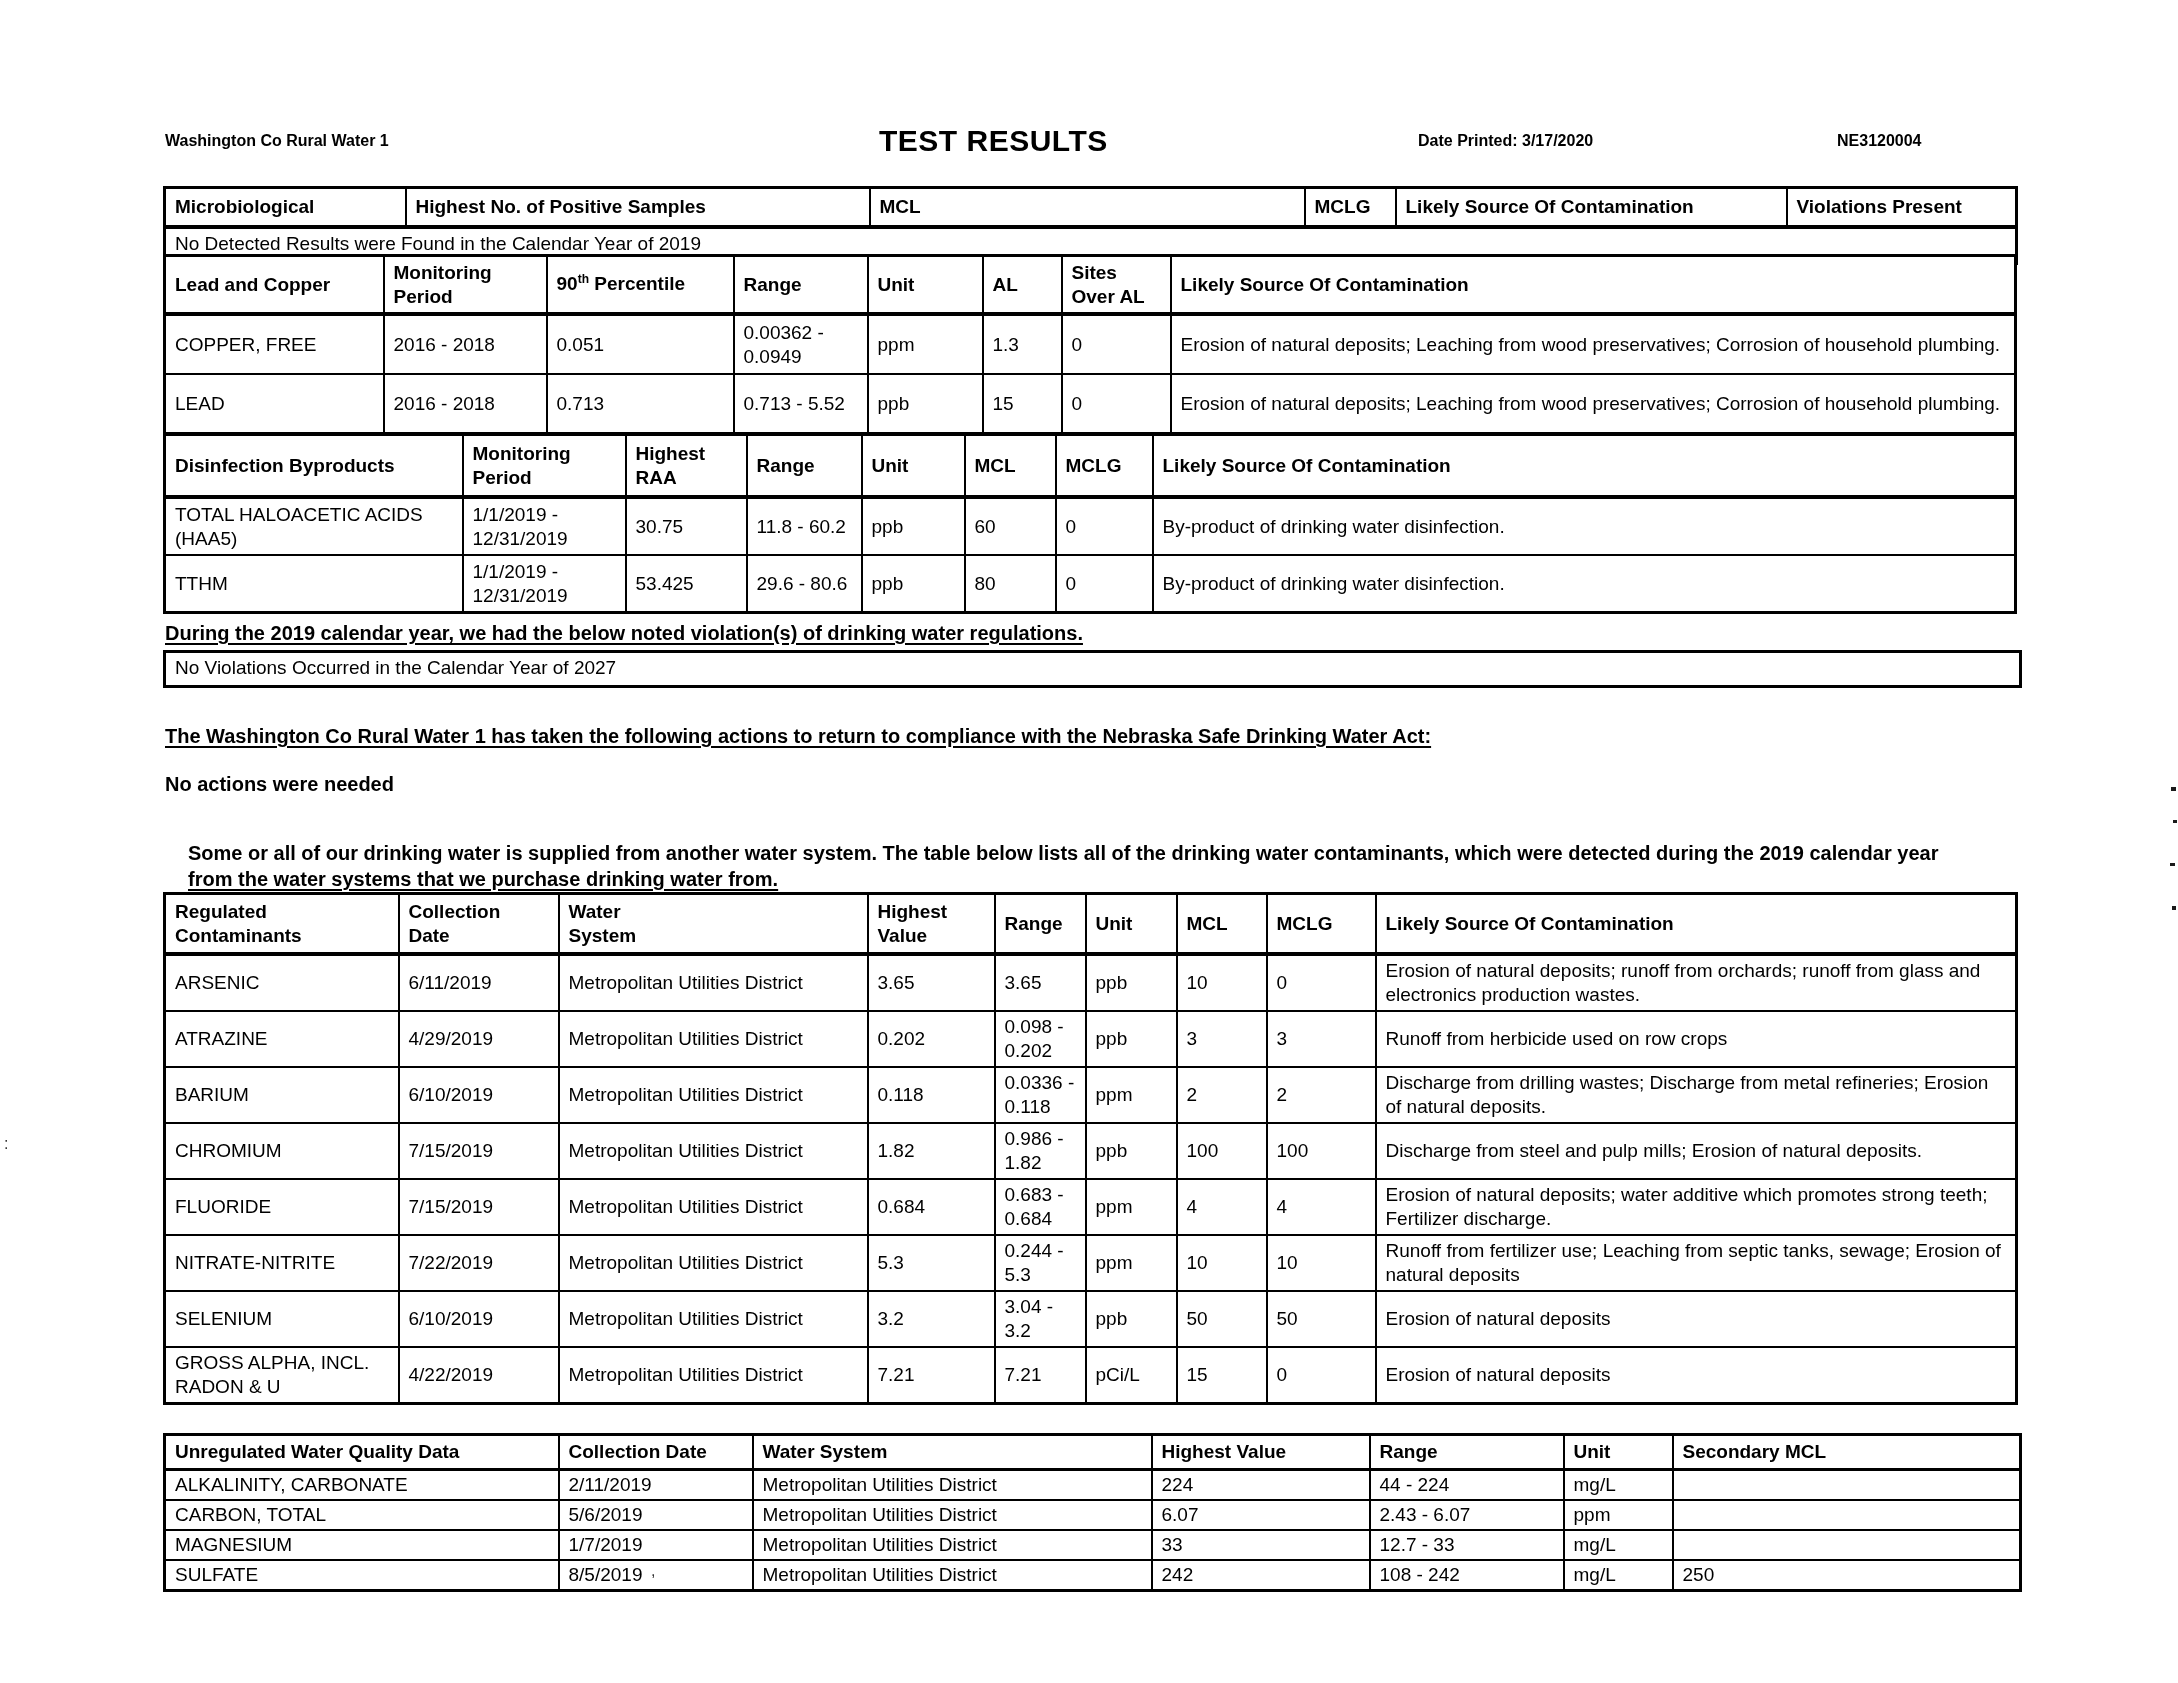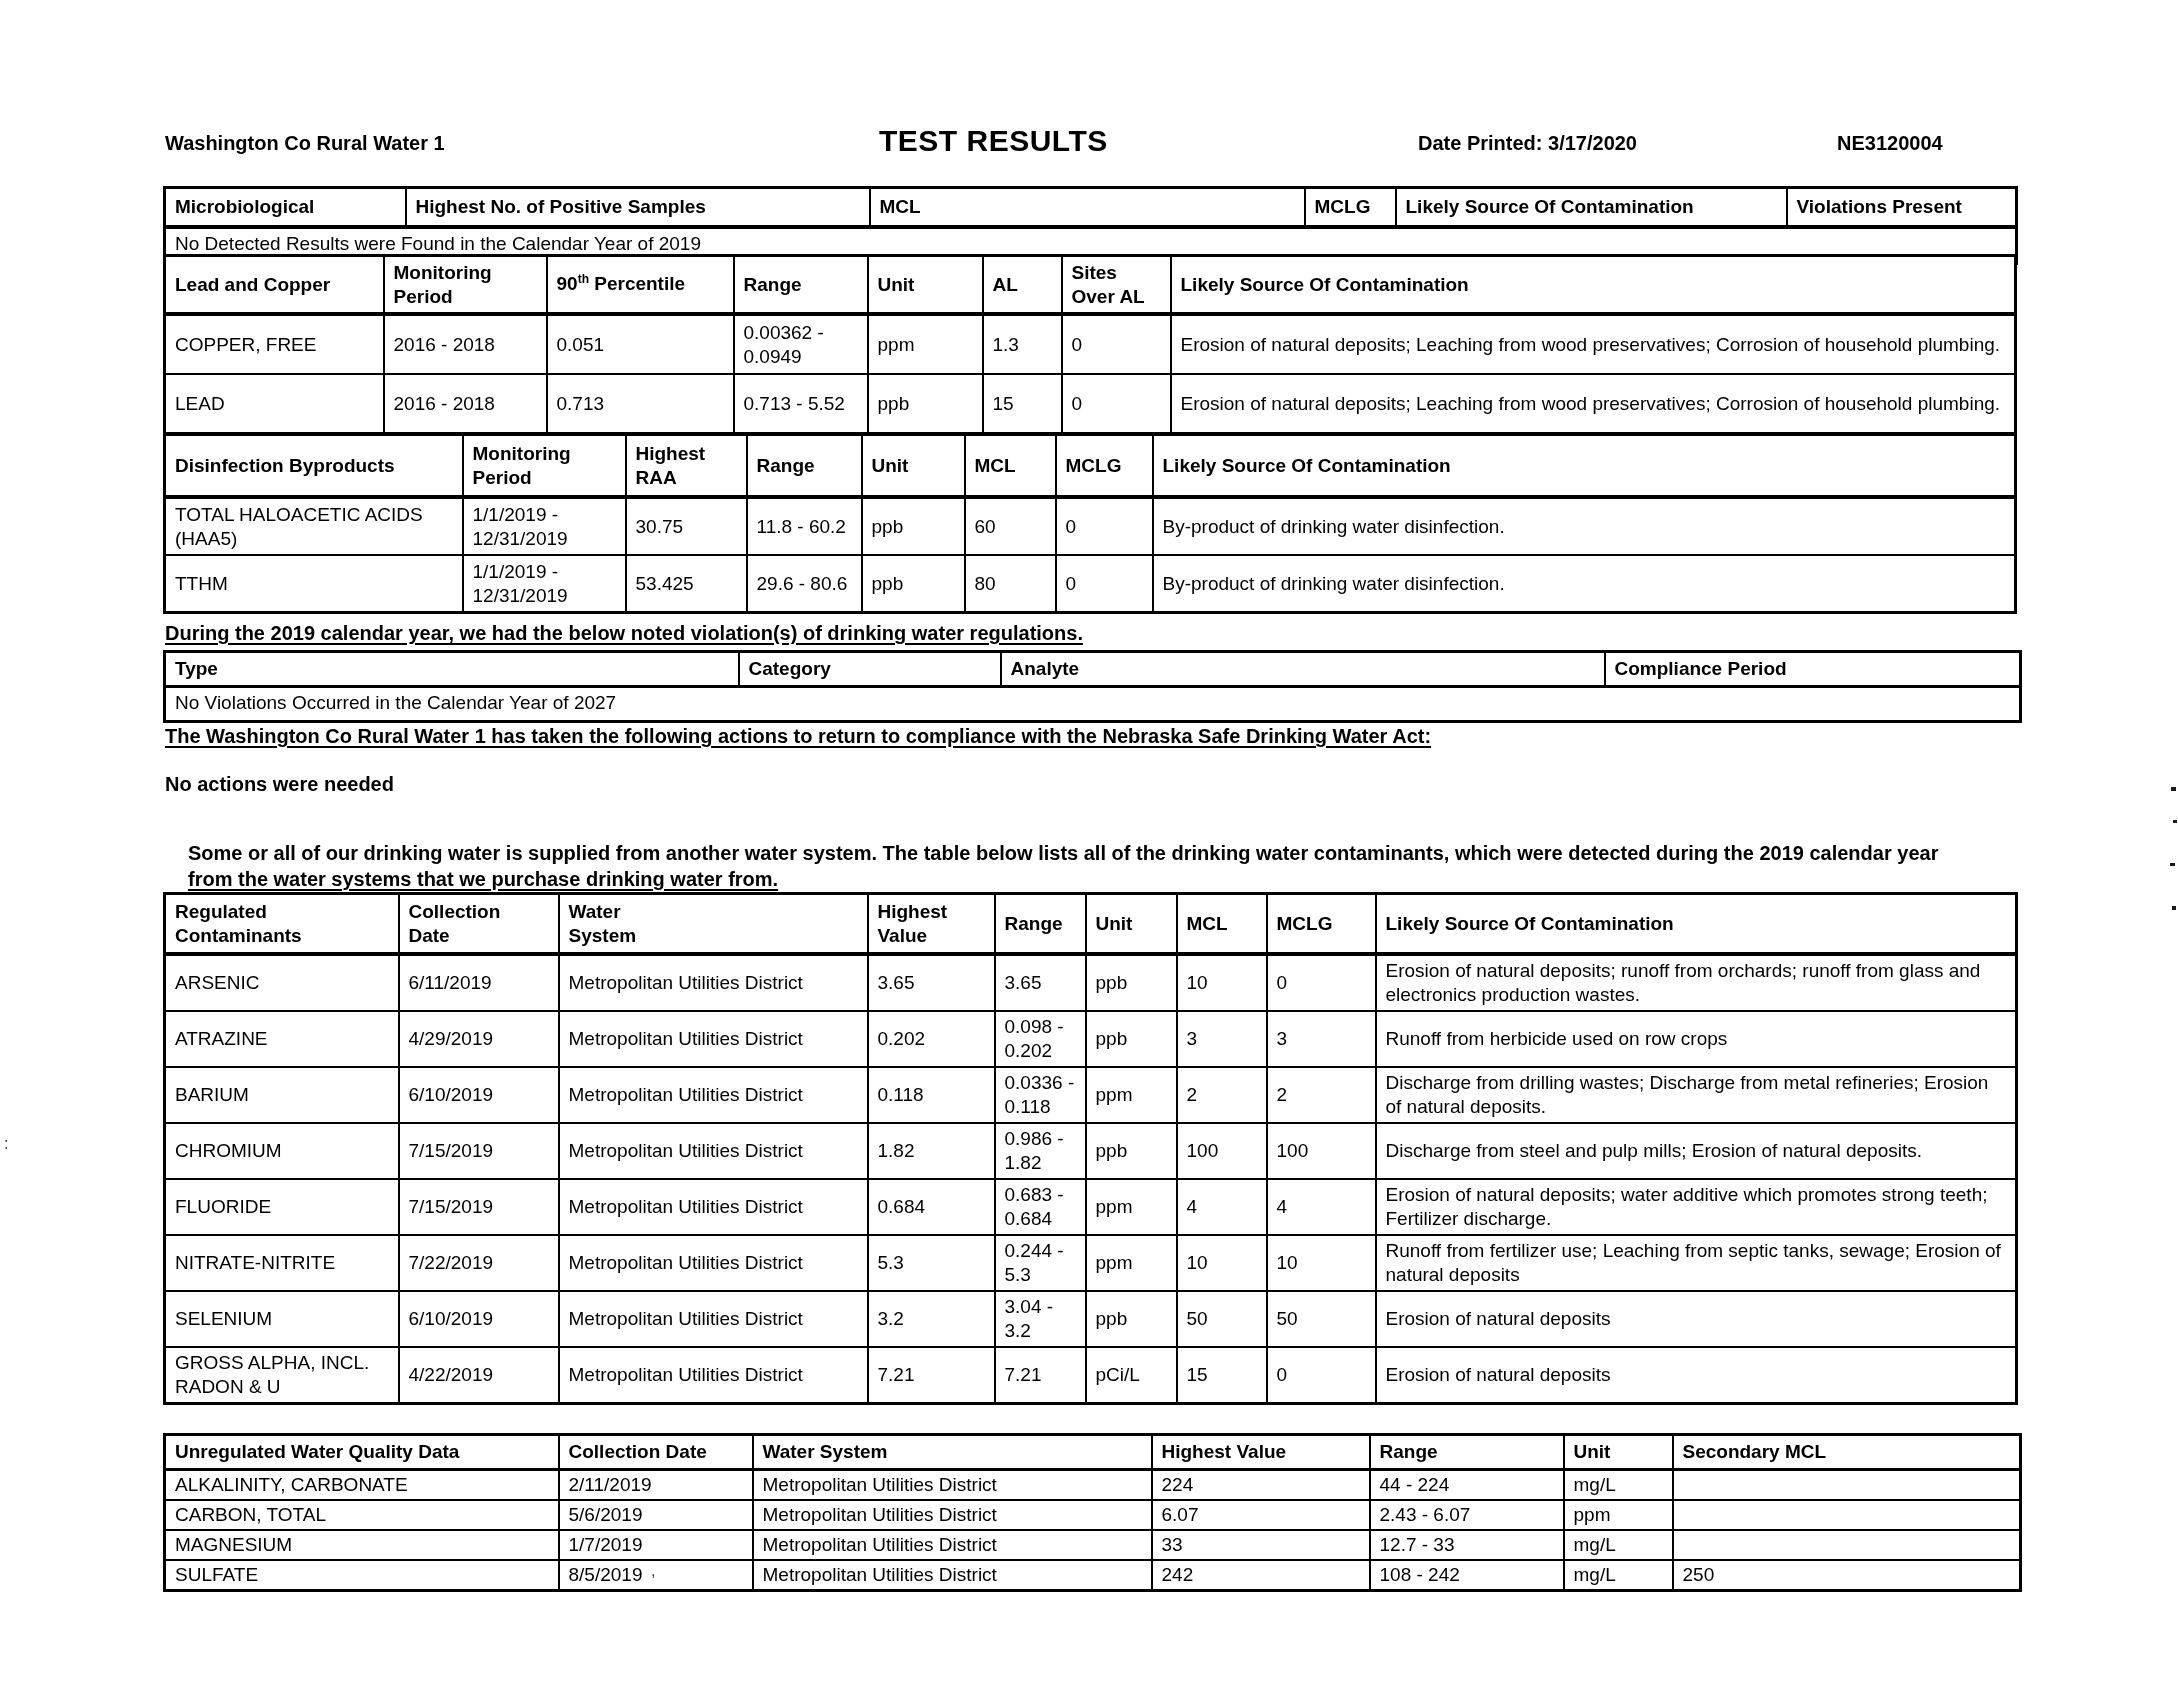--- a/index.html
+++ b/index.html
@@ -1,19 +1,19 @@
 <!DOCTYPE html>
 <html><head>
 <meta charset="utf-8">
 <style>
   html,body{margin:0;padding:0;background:#ffffff;}
   body{width:2178px;height:1683px;position:relative;font-family:"Liberation Sans",sans-serif;color:#000;}
   .page{position:absolute;inset:0;background:#fff;}
 
-  .hdr-item{position:absolute;font-weight:bold;font-size:20px;white-space:nowrap;}
+  .hdr-item{position:absolute;font-weight:bold;font-size:16px;white-space:nowrap;}
   .doc-title{font-size:30px;letter-spacing:0.5px;}
 
   table{border-collapse:collapse;table-layout:fixed;position:absolute;background:#fff;}
   th,td{border:2px solid #000;padding:2px 9px;vertical-align:middle;text-align:left;
         font-size:19px;line-height:1.25;overflow:hidden;}
   th{font-weight:bold;white-space:pre-line;border-bottom:4px solid #000;}
   table{border:3px solid #000;}
   .note-cell{font-size:19px;padding:3px 9px;vertical-align:top;}
 
   .t-micro th{height:32px;}
@@ -169,26 +169,20 @@
 
   <div class="heading" style="left:165px;top:622px;">During the 2019 calendar year, we had the below noted violation(s) of drinking water regulations.</div>
   <table class="t-viol" style="left:163px;top:650px;width:1856px;">
     <colgroup>
         <col style="width:574px">
         <col style="width:262px">
         <col style="width:604px">
         <col style="width:416px">
       </colgroup>
     <tbody>
-        <tr>
-      <th>Type</th>
-      <th>Category</th>
-      <th>Analyte</th>
-      <th>Compliance Period</th>
-    </tr>
     <tr>
       <td class="note-cell" colspan="4">No Violations Occurred in the Calendar Year of 2027</td>
     </tr>
   </tbody>
     </table>
 
   <div class="heading" style="left:165px;top:725px;">The Washington Co Rural Water 1 has taken the following actions to return to compliance with the Nebraska Safe Drinking Water Act:</div>
   <div class="plain-bold" style="left:165px;top:773px;">No actions were needed</div>
 
   <div class="para" style="left:165px;top:840px;width:1871px;">

